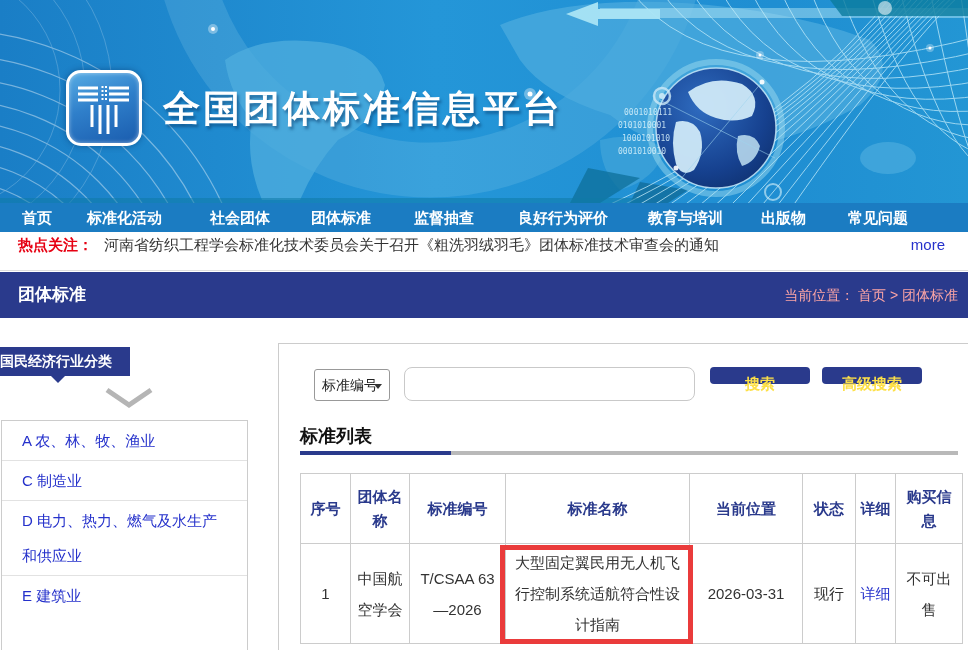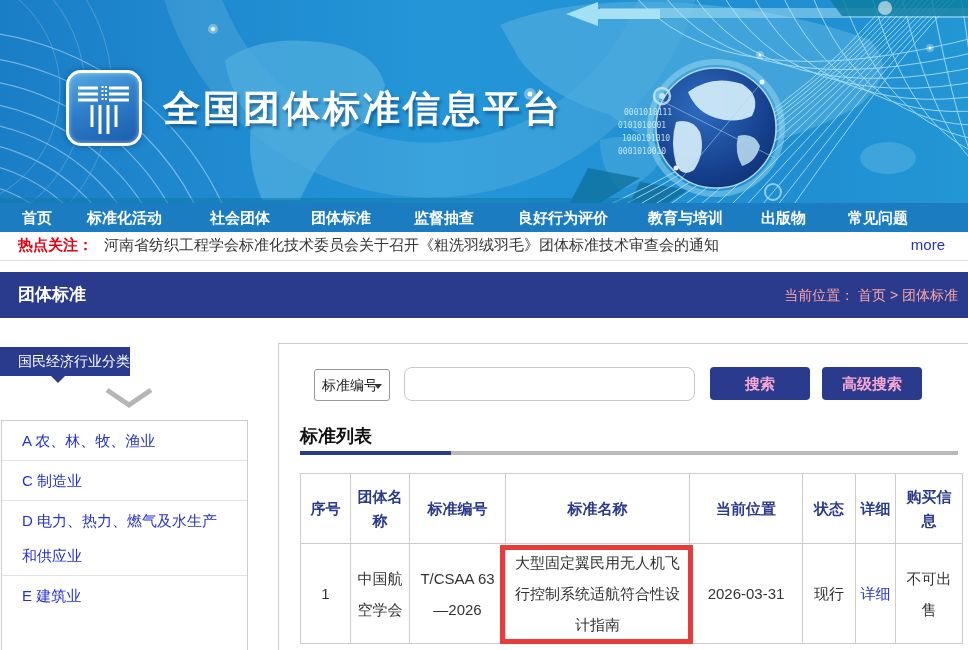--- a/index.html
+++ b/index.html
@@ -21,37 +21,37 @@
   .nav { position:absolute; left:0; top:203px; width:968px; height:29px; background:var(--nav-blue); }
   .nav-item { position:absolute; top:0; height:29px; line-height:29px; color:#fff; font-size:15px;
               font-weight:bold; cursor:pointer; white-space:nowrap; }
   .nav-item:nth-child(1){left:22px;} .nav-item:nth-child(2){left:87px;}
   .nav-item:nth-child(3){left:210px;} .nav-item:nth-child(4){left:311px;}
   .nav-item:nth-child(5){left:414px;} .nav-item:nth-child(6){left:518px;}
   .nav-item:nth-child(7){left:648px;} .nav-item:nth-child(8){left:761px;}
   .nav-item:nth-child(9){left:848px;}
 
   
-  .hotbar { position:absolute; left:0; top:232px; width:968px; height:29px; background:#fff;
+  .hotbar { position:absolute; left:0; top:232px; width:968px; height:39px; background:#fff;
             border-bottom:1px solid #ddd; font-size:15px; line-height:26px; }
   .hot-label { position:absolute; left:18px; color:var(--hot-red); font-weight:bold; }
   .hot-headline { position:absolute; left:104px; color:#333; cursor:pointer; white-space:nowrap; }
   .hot-more { position:absolute; right:23px; color:var(--link-blue); cursor:pointer; }
 
   
   .band { position:absolute; left:0; top:272px; width:968px; height:46px; background:var(--navy); }
   .band-title { position:absolute; left:18px; top:0; height:46px; line-height:46px; color:#fff;
                 font-size:17px; font-weight:bold; }
   .crumbs { position:absolute; right:10px; top:0; height:46px; line-height:46px; color:#fff; font-size:14px; }
   .crumbs span { color:#fca5a5; }
   .crumb-link { cursor:pointer; }
 
   
-  .tab { position:absolute; top:347px; height:29px; line-height:27px; text-align:right; font-size:14px;
-         font-weight:normal; cursor:pointer; }
+  .tab { position:absolute; top:347px; height:29px; line-height:27px; text-align:left; font-size:14px;
+         font-weight:bold; cursor:pointer; }
   .tab-active { left:0; width:130px; background:var(--navy); color:#fff; line-height:29px; }
   .tab-plain { left:130px; width:128px; background:#fff; color:#333; border:1px solid #999; }
   .tab-pointer { position:absolute; left:51px; top:376px; width:0; height:0;
                  border-left:7px solid transparent; border-right:7px solid transparent;
                  border-top:7px solid var(--navy); }
   .side-chevron { position:absolute; left:104px; top:387px; }
   .cat-list { position:absolute; left:1px; top:420px; width:247px; height:240px;
               border:1px solid #ccc; background:#fff; }
   .cat-item { padding:2px 22px 2px 20px; line-height:35px; font-size:15px; color:var(--link-blue);
               border-bottom:1px solid #e2e2e2; cursor:pointer; }
@@ -62,21 +62,21 @@
            border:1px solid #ccc; border-right:none; background:#fff; }
 
   .field-select { position:absolute; left:314px; top:369px; width:76px; height:32px; border:1px solid #999;
                   border-radius:3px; background:#fff; font-size:14px; color:#222; line-height:30px;
                   padding-left:7px; cursor:pointer; }
   .field-select .arrow { position:absolute; right:7px; top:14px; width:0; height:0;
                          border-left:4px solid transparent; border-right:4px solid transparent;
                          border-top:5px solid #333; }
   .search-input { position:absolute; left:404px; top:367px; width:291px; height:34px; border:1px solid #c9c9c9;
                   border-radius:8px; font-size:15px; padding:0 10px; outline:none; background:#fff; }
-  .btn { position:absolute; top:367px; height:33px; background:var(--navy); color:#f9a8d4; font-size:15px;
+  .btn { position:absolute; top:367px; height:17px; background:var(--navy); color:#fde047; font-size:15px;
          font-weight:bold; text-align:center; line-height:33px; border-radius:4px; cursor:pointer; }
   .btn-search { left:710px; width:100px; }
   .btn-adv { left:822px; width:100px; }
 
   .list-title { position:absolute; left:300px; top:424px; font-size:18px; font-weight:bold; color:#111; }
   .list-rule { position:absolute; left:300px; top:451px; width:658px; height:4px; background:#b9b9b9; }
   .list-rule .accent { position:absolute; left:0; top:0; width:151px; height:4px; background:var(--navy); }
 
   table.std { position:absolute; left:300px; top:473px; width:662px; border-collapse:collapse;
               table-layout:fixed; background:#fff; }

